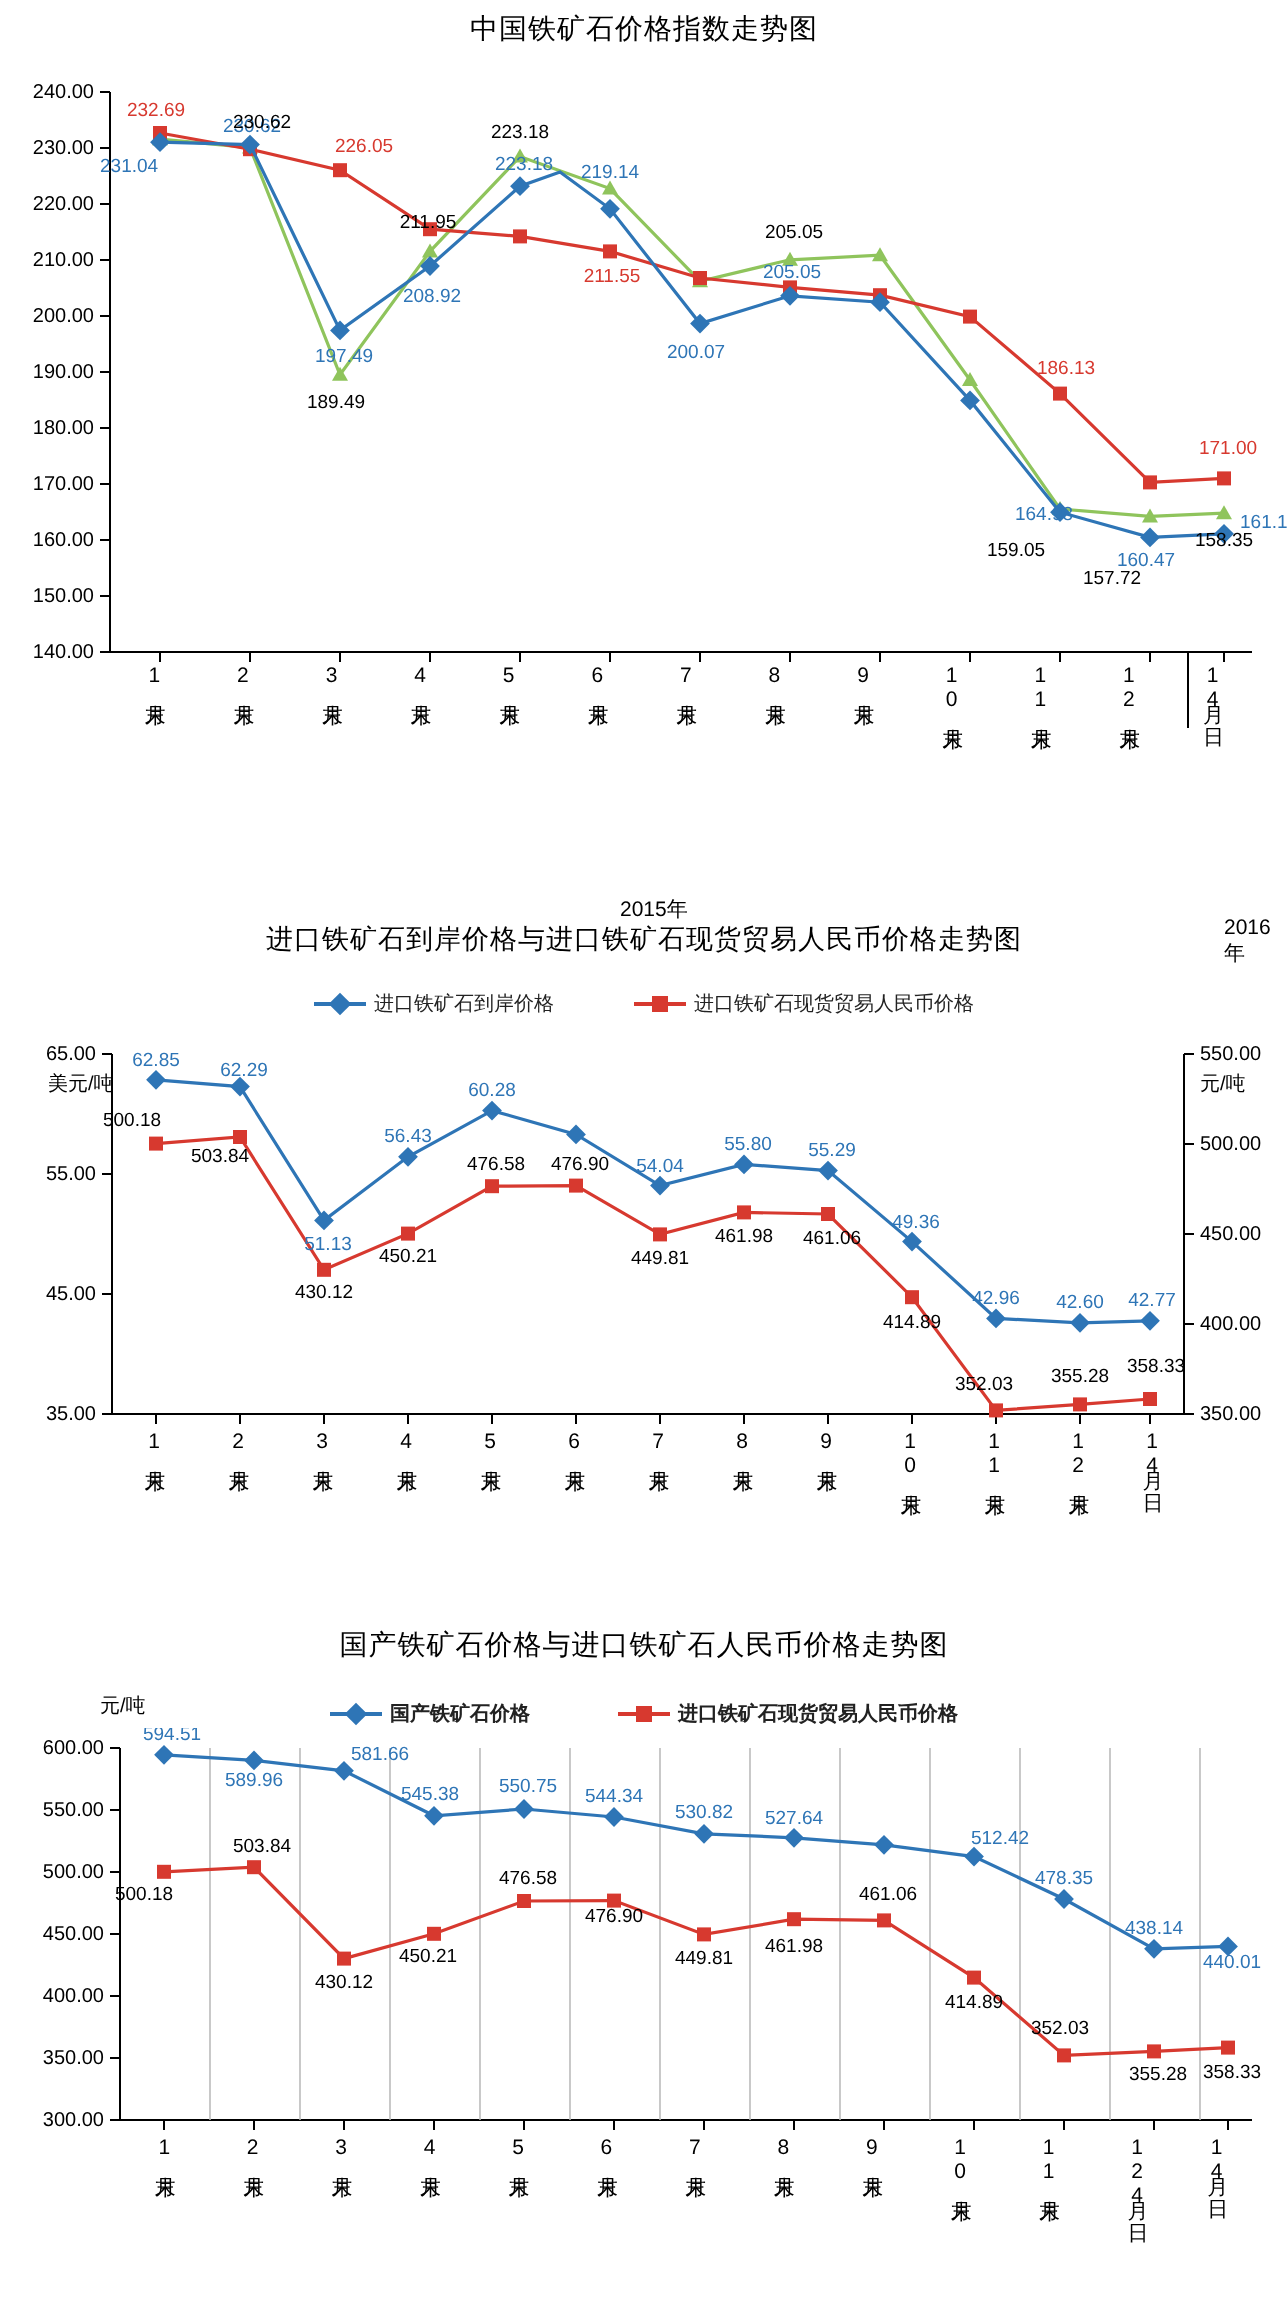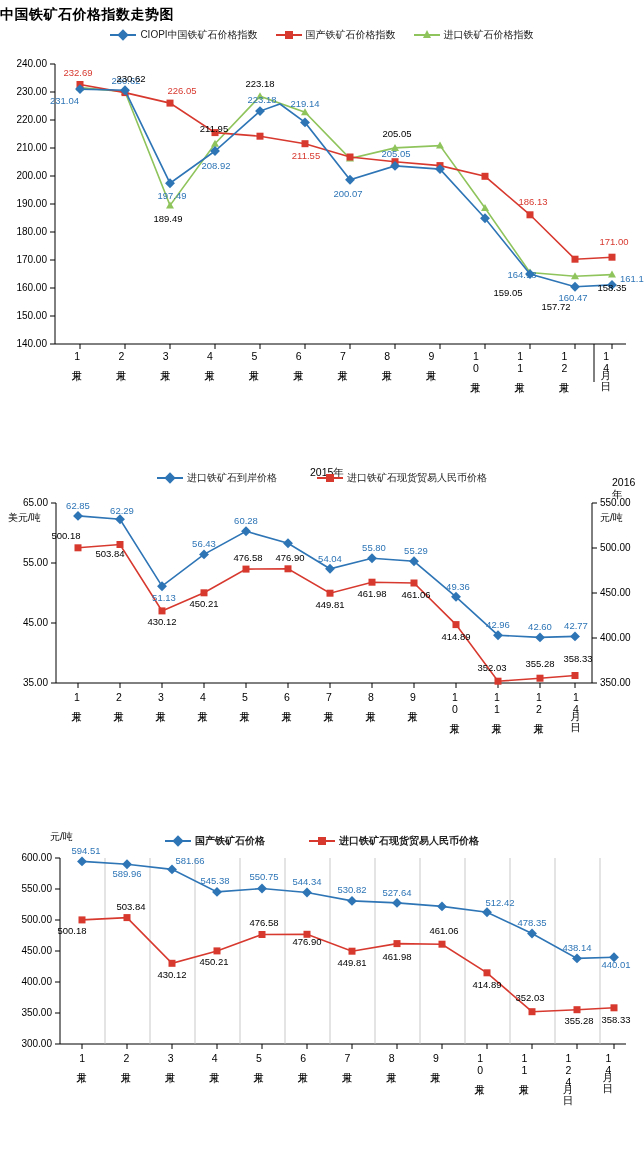--- a/index.html
+++ b/index.html
@@ -8,21 +8,21 @@
     font-family:"Liberation Sans","DejaVu Sans",sans-serif;
     color:#000;
     -webkit-font-smoothing:antialiased;
   }
   .chart-block{position:relative;width:644px;}
   #chart1{height:455px;}
   #chart2{height:345px;}
   #chart3{height:360px;}
 
   .title{
-    text-align:left;font-weight:bold;font-size:14px;color:#000;
+    text-align:center;font-weight:normal;font-size:14px;color:#000;
     padding-top:6px;letter-spacing:.5px;
   }
   .title.small{font-size:13.5px;}
 
   .legend{
     display:flex;justify-content:center;align-items:center;gap:18px;
     font-size:10px;color:#222;margin-top:4px;
   }
   .legend-item{display:flex;align-items:center;gap:4px;white-space:nowrap;}
   .lg-line{width:26px;height:2px;position:relative;display:inline-block;}
@@ -40,40 +40,20 @@
   .xlab span{
     writing-mode:vertical-rl;text-orientation:upright;display:inline-block;
   }
   .yearlab{position:absolute;font-size:10.5px;padding-left:20px;}
 </style>
 </head>
 <body>
 
 <div class="chart-block" id="chart1">
   <div class="title">中国铁矿石价格指数走势图</div>
-  <div class="legend">
-    <div class="legend-item">
-      <span class="lg-line" style="background:#2e75b6">
-        <span class="lg-mark mk-diamond" style="background:#2e75b6"></span>
-      </span>
-      <span>CIOPI中国铁矿石价格指数</span>
-    </div>
-    <div class="legend-item">
-      <span class="lg-line" style="background:#d7392f">
-        <span class="lg-mark" style="background:#d7392f"></span>
-      </span>
-      <span>国产铁矿石价格指数</span>
-    </div>
-    <div class="legend-item">
-      <span class="lg-line" style="background:#8fc45c">
-        <span class="lg-mark" style="width:0;height:0;left:9px;top:-4px;background:transparent;border-left:4px solid transparent;border-right:4px solid transparent;border-bottom:8px solid #8fc45c"></span>
-      </span>
-      <span>进口铁矿石价格指数</span>
-    </div>
-  </div>
 
   <div class="plot">
     <svg width="644" height="340" viewBox="0 0 644 340">
 
       <line x1="55" y1="22" x2="55" y2="302" stroke="#000" stroke-width="1"></line>
       <line x1="55" y1="302" x2="626" y2="302" stroke="#000" stroke-width="1"></line>
 
       <g font-size="10" fill="#000" font-family="Liberation Sans, sans-serif" text-anchor="end">
         <line x1="50" y1="22" x2="55" y2="22" stroke="#000"></line>
           <text x="47" y="25">240.00</text>
@@ -214,37 +194,38 @@
       <div class="xlab" style="width:45px"><span>12月末</span></div>
       <div class="xlab" style="width:40px"><span>1月4日</span></div>
     </div>
 
     <div class="yearlab" style="left:290px;top:424px;">2015年</div>
     <div class="yearlab" style="left:592px;top:434px;">2016年</div>
   </div>
 </div>
 
 <div class="chart-block" id="chart2">
+  <div class="title small">进口铁矿石到岸价格与进口铁矿石现货贸易人民币价格走势图</div>
   <div class="legend" style="margin-top:16px;gap:40px;">
     <div class="legend-item">
       <span class="lg-line" style="background:#2e75b6">
         <span class="lg-mark mk-diamond" style="background:#2e75b6"></span>
       </span>
       <span>进口铁矿石到岸价格</span>
     </div>
     <div class="legend-item">
       <span class="lg-line" style="background:#d7392f">
         <span class="lg-mark" style="background:#d7392f"></span>
       </span>
       <span>进口铁矿石现货贸易人民币价格</span>
     </div>
   </div>
 
   <div class="plot">
-    <div class="unit" style="left:8px;top:26px;">美元/吨</div>
+    <div class="unit" style="left:24px;top:26px;">美元/吨</div>
     <div class="unit" style="left:600px;top:26px;">元/吨</div>
 
     <svg width="644" height="230" viewBox="0 0 644 230">
       <line x1="56" y1="18" x2="56" y2="198" stroke="#000"></line>
       <line x1="56" y1="198" x2="592" y2="198" stroke="#000"></line>
       <line x1="592" y1="18" x2="592" y2="198" stroke="#000"></line>
       <g font-size="10" fill="#000" font-family="Liberation Sans, sans-serif" text-anchor="end">
         <line x1="51" y1="18" x2="56" y2="18" stroke="#000"></line>
           <text x="48" y="21">65.00</text>
         <line x1="51" y1="78" x2="56" y2="78" stroke="#000"></line>
@@ -358,20 +339,21 @@
       <div class="xlab" style="width:42px"><span>9月末</span></div>
       <div class="xlab" style="width:42px"><span>10月末</span></div>
       <div class="xlab" style="width:42px"><span>11月末</span></div>
       <div class="xlab" style="width:42px"><span>12月末</span></div>
       <div class="xlab" style="width:32px"><span>1月4日</span></div>
     </div>
   </div>
 </div>
 
 <div class="chart-block" id="chart3">
+  <div class="title" style="padding-top:14px;">国产铁矿石价格与进口铁矿石人民币价格走势图</div>
   <div class="legend" style="margin-top:18px;gap:44px;font-weight:bold;">
     <div class="legend-item">
       <span class="lg-line" style="background:#2e75b6">
         <span class="lg-mark mk-diamond" style="background:#2e75b6"></span>
       </span>
       <span>国产铁矿石价格</span>
     </div>
     <div class="legend-item">
       <span class="lg-line" style="background:#d7392f">
         <span class="lg-mark" style="background:#d7392f"></span>

